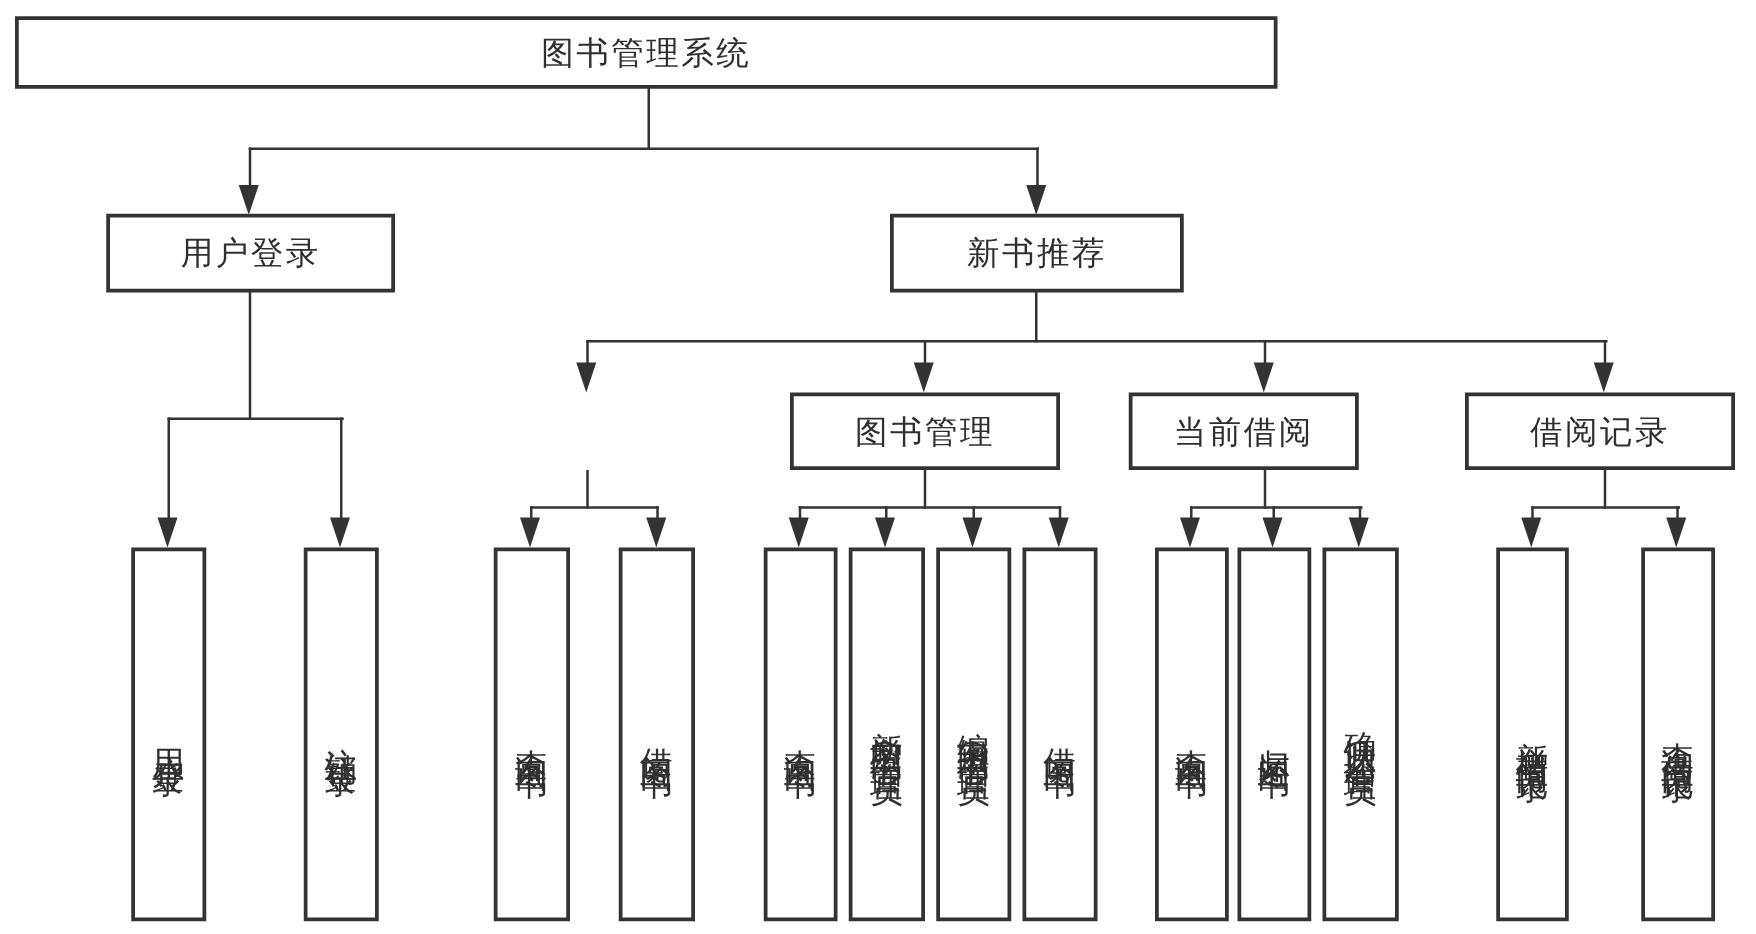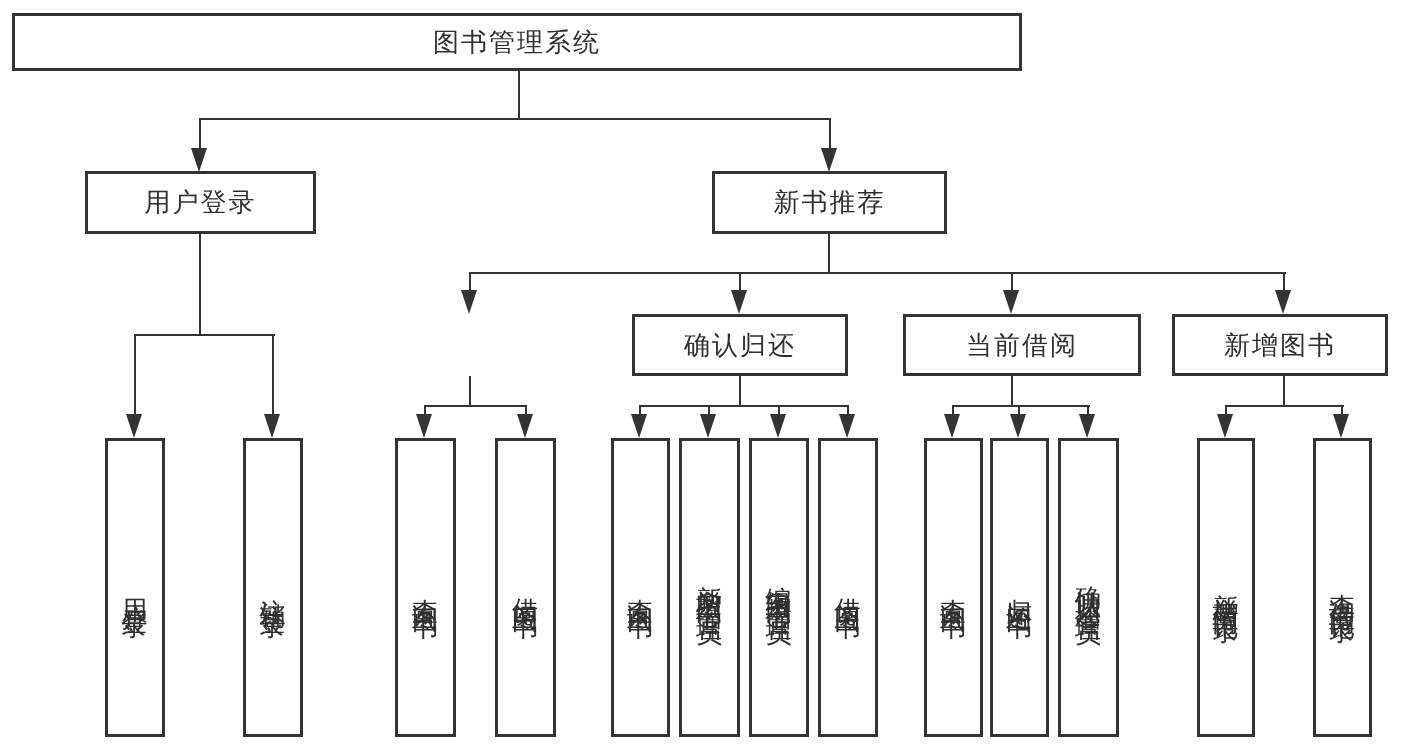--- a/index.html
+++ b/index.html
@@ -70,27 +70,27 @@
   <div class="vl" style="left:469px;top:272px;height:22px"></div>
   <div class="ar" style="left:461px;top:290px"></div>
   <div class="vl" style="left:739px;top:272px;height:22px"></div>
   <div class="ar" style="left:731px;top:290px"></div>
   <div class="vl" style="left:1011px;top:272px;height:22px"></div>
   <div class="ar" style="left:1003px;top:290px"></div>
   <div class="vl" style="left:1283px;top:272px;height:22px"></div>
   <div class="ar" style="left:1275px;top:290px"></div>
 
   <div class="node" style="left:632px;top:314px;width:216px;height:62px">
-    <span>确认归还</span>
+    <span>图书管理</span>
   </div>
-  <div class="node" style="left:903px;top:314px;width:238px;height:62px">
+  <div class="node" style="left:903px;top:314px;width:184px;height:62px">
     <span>当前借阅</span>
   </div>
   <div class="node" style="left:1172px;top:314px;width:216px;height:62px">
-    <span>新增图书</span>
+    <span>借阅记录</span>
   </div>
 
   <div class="vl" style="left:469px;top:376px;height:31px"></div>
   <div class="hl" style="left:424px;top:405px;width:103px"></div>
   <div class="vl" style="left:424px;top:405px;height:12px"></div>
   <div class="ar" style="left:416px;top:414px"></div>
   <div class="vl" style="left:525px;top:405px;height:12px"></div>
   <div class="ar" style="left:517px;top:414px"></div>
 
   <div class="vl" style="left:739px;top:376px;height:31px"></div>

